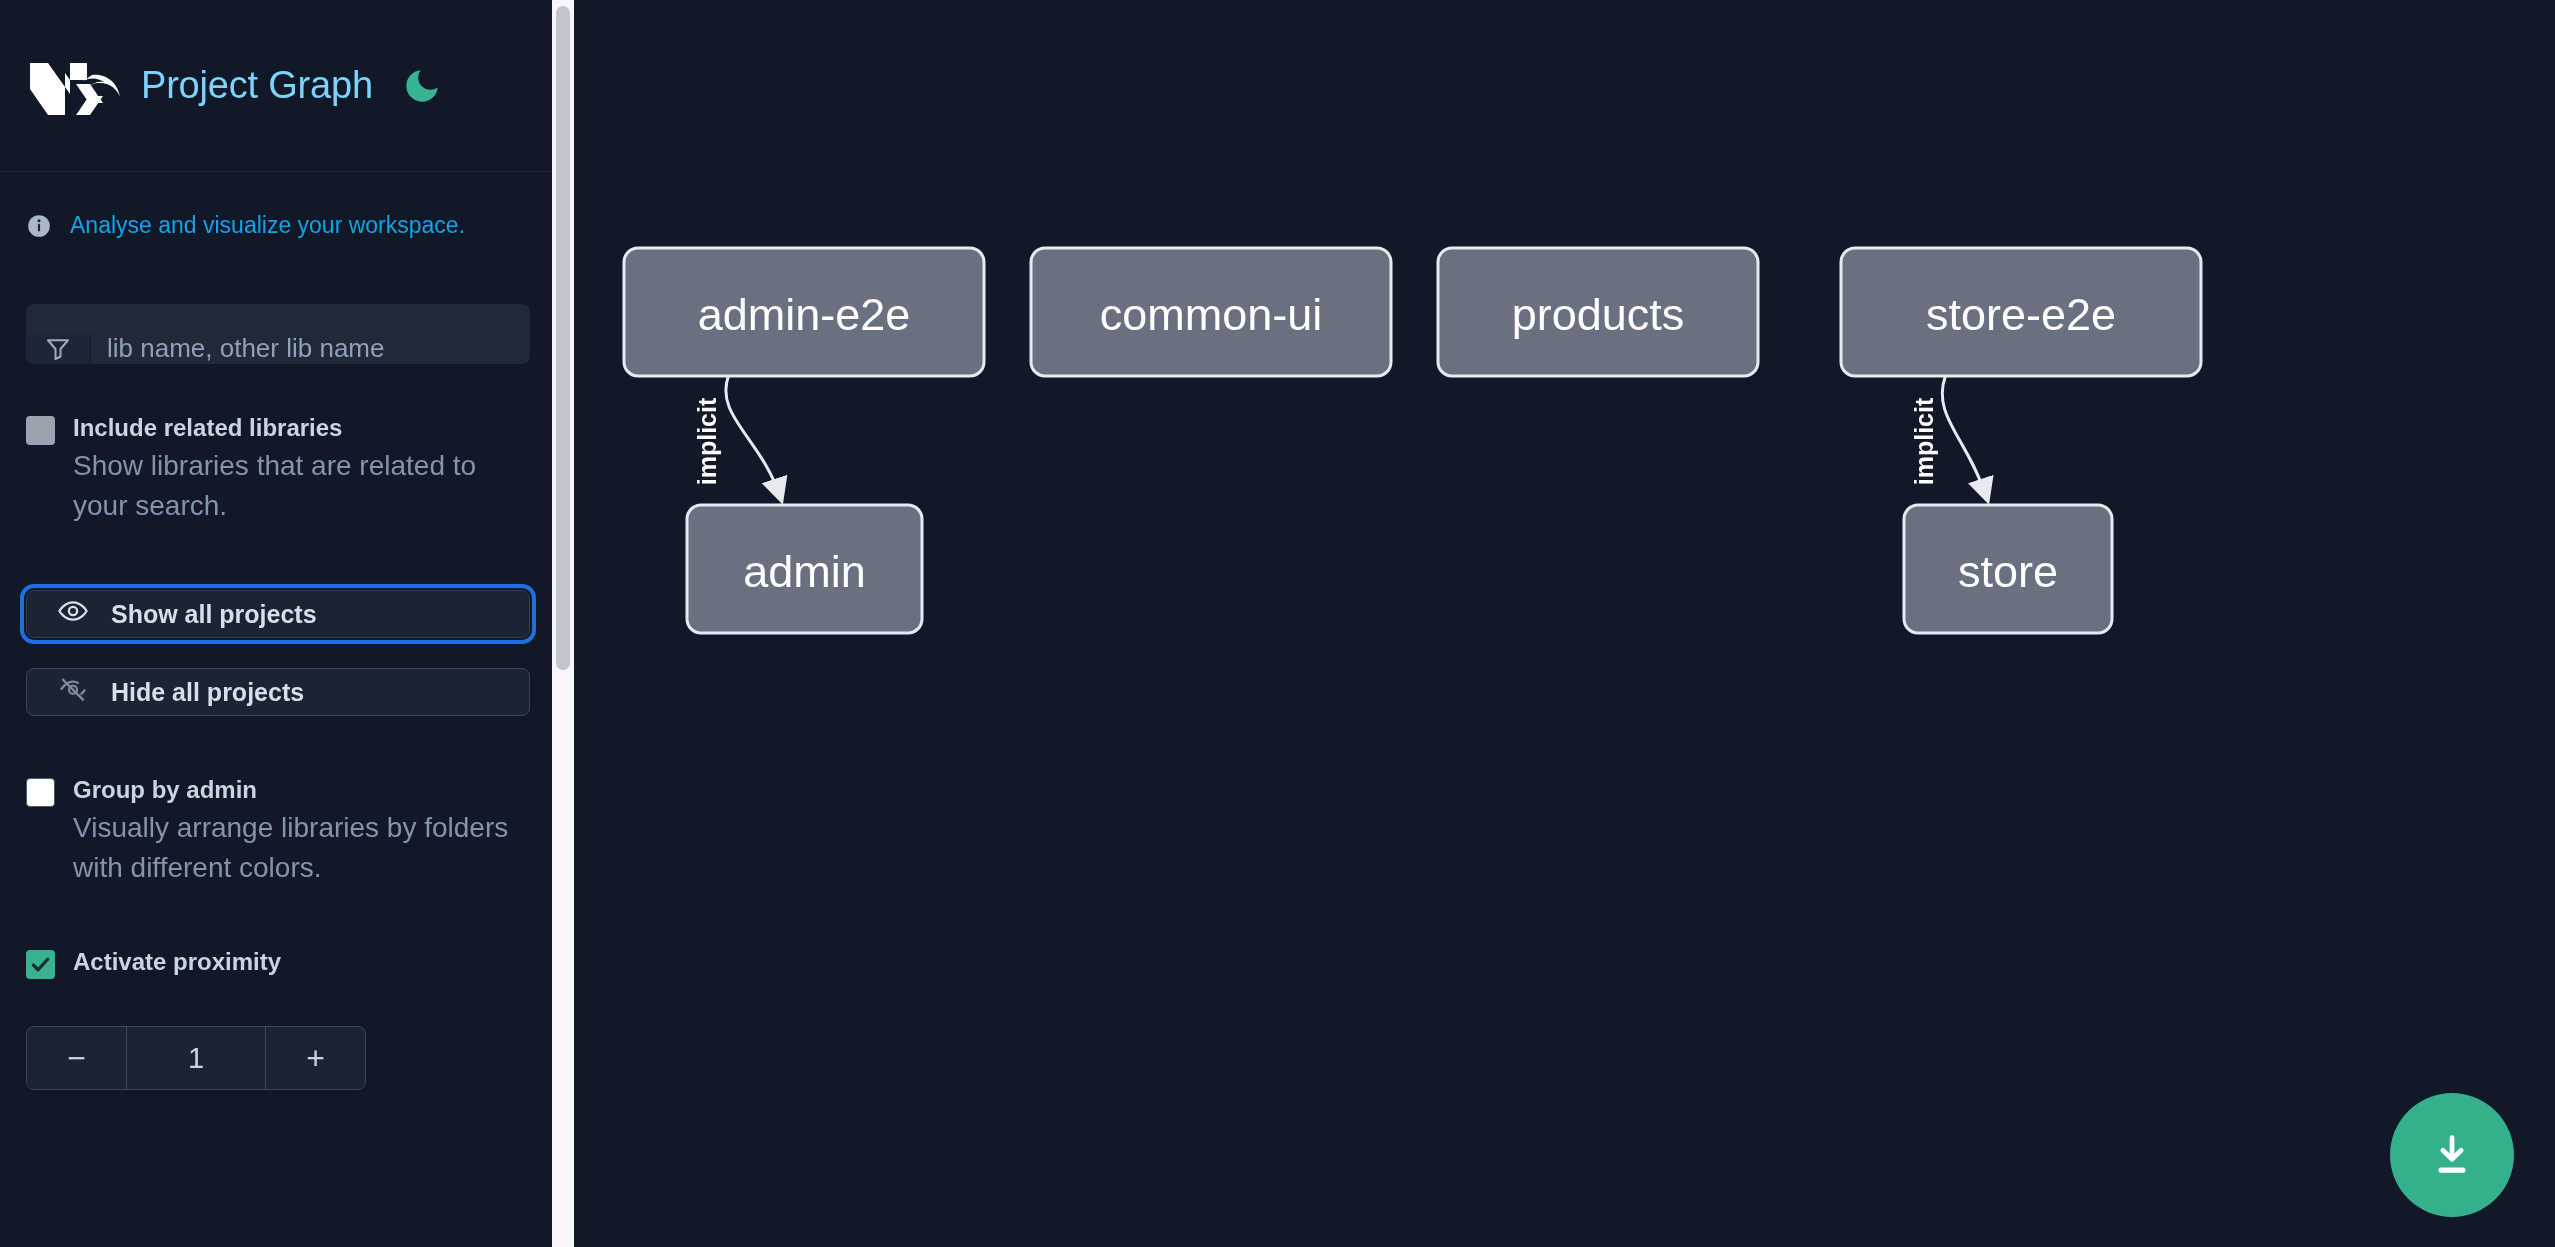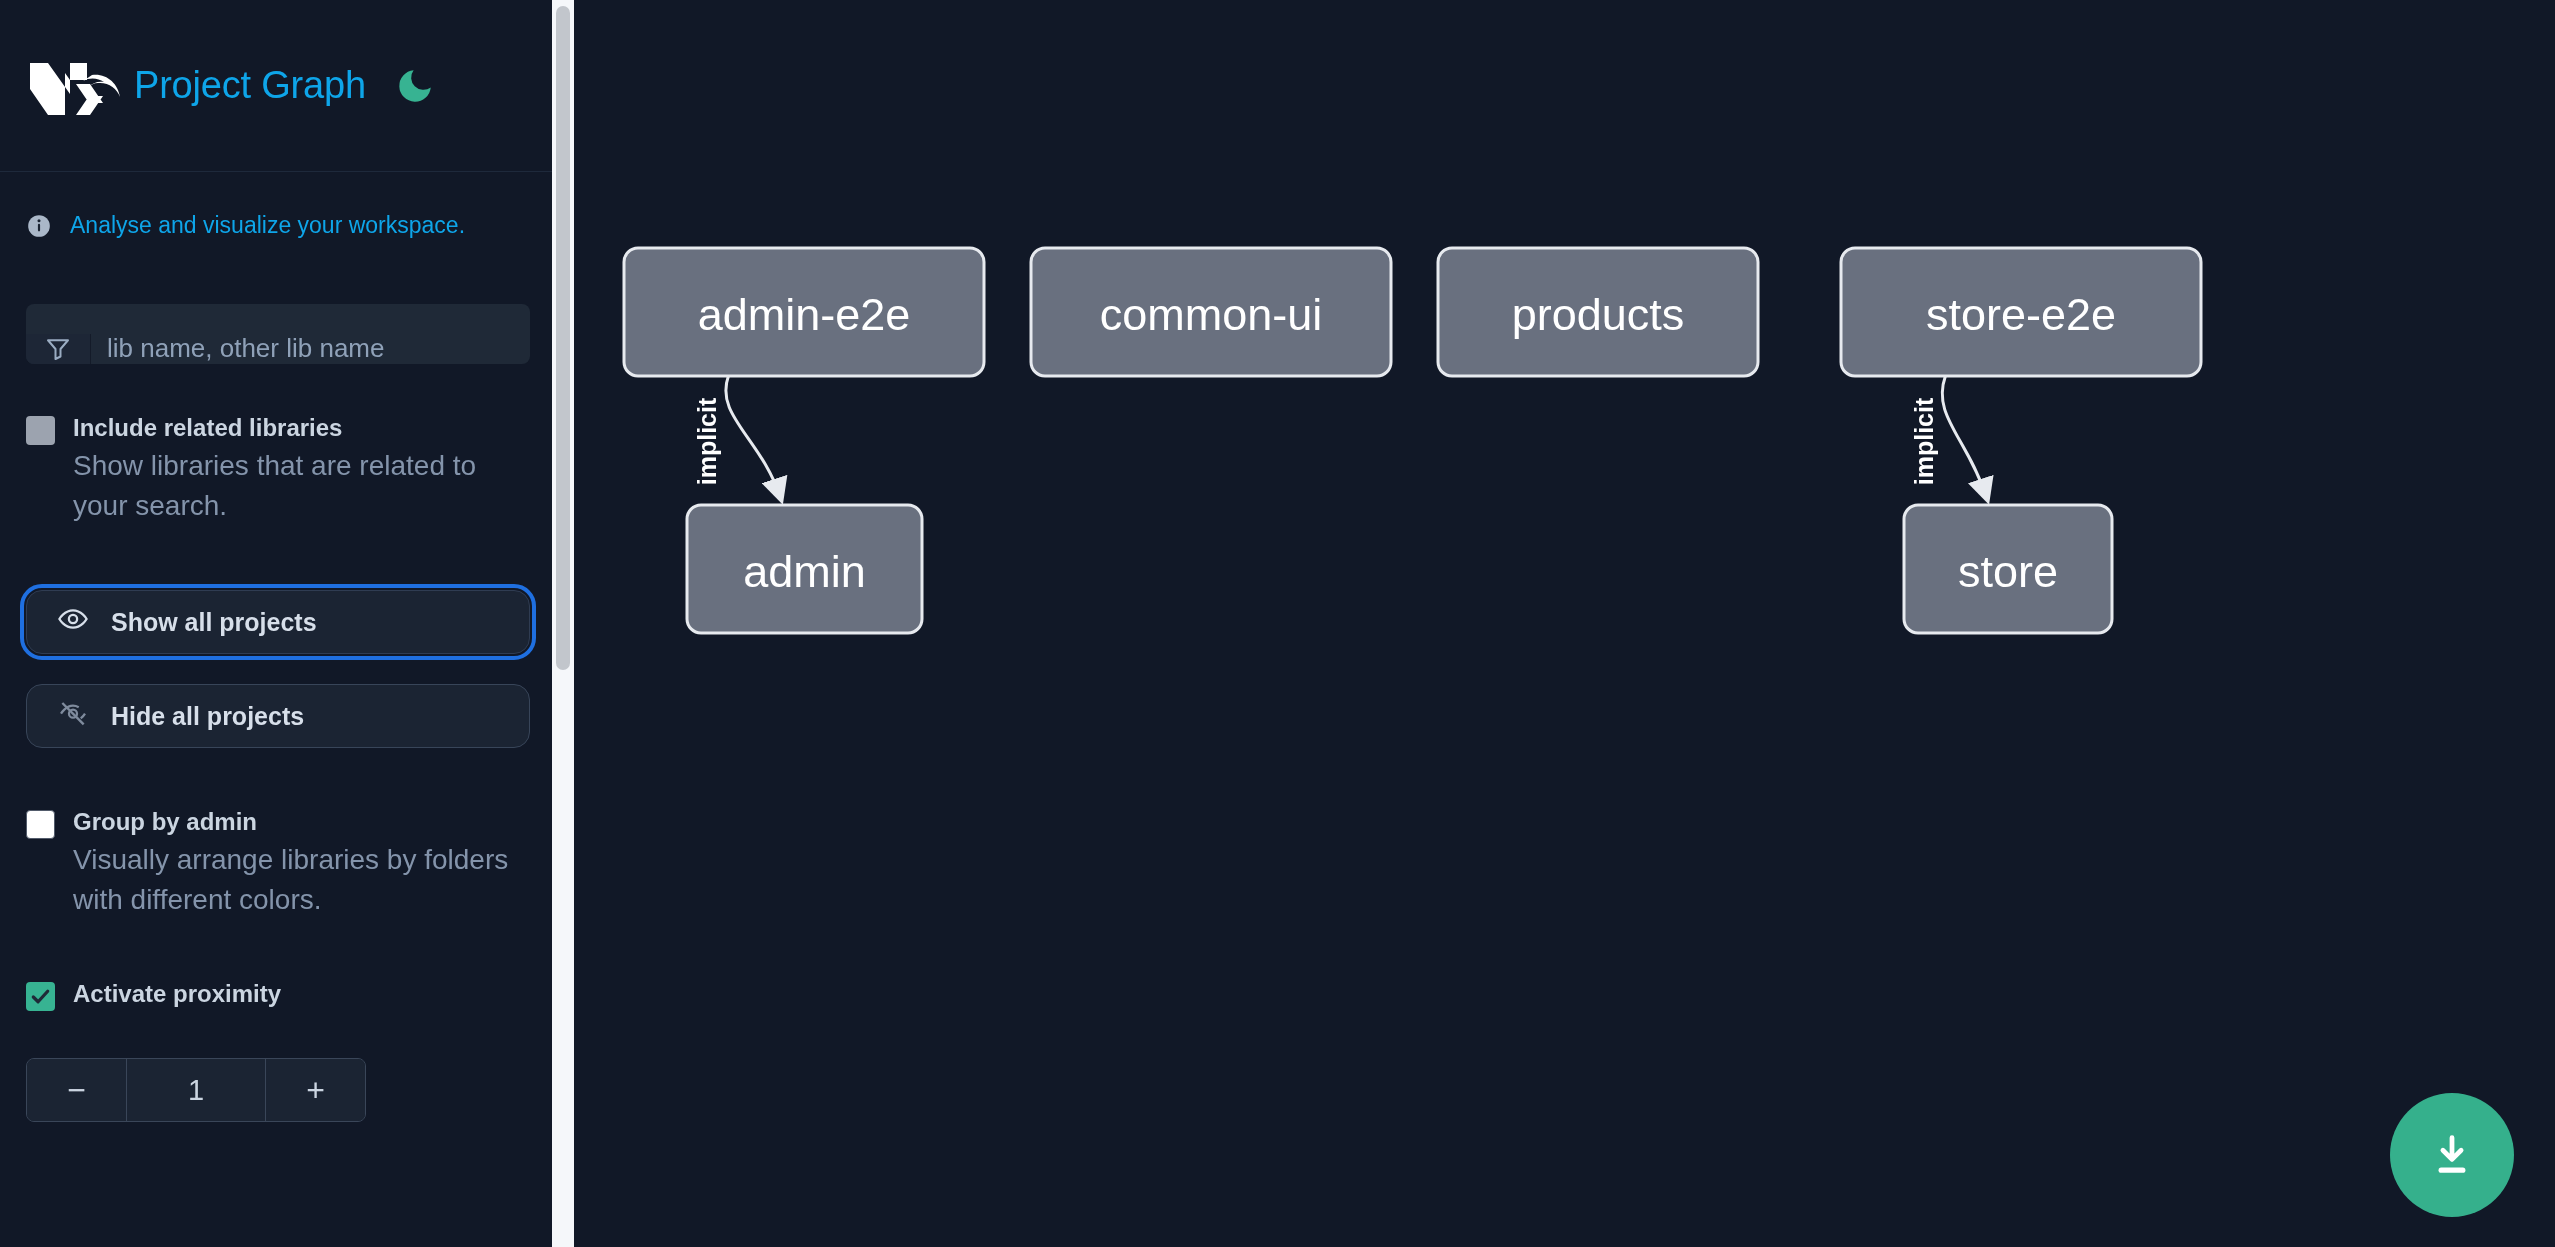--- a/index.html
+++ b/index.html
@@ -41,22 +41,22 @@
     height: 172px;
     display: flex;
     align-items: center;
     padding-left: 26px;
     border-bottom: 1px solid #1e293b;
   }
 
   #nx-logo { width: 96px; height: 58px; flex: none; }
 
   #app-title {
-    margin-left: 12px;
-    color: #0ea5e9;
+    margin-left: 19px;
+    color: #7dd3fc;
     font-size: 38px;
     font-weight: 400;
     letter-spacing: -0.2px;
     white-space: nowrap;
   }
 
   #theme-toggle {
     margin-left: 28px;
     width: 42px; height: 42px;
     display: flex; align-items: center; justify-content: center;
@@ -141,26 +141,26 @@
   .opt-desc {
     color: #8494ab;
     font-size: 28px;
     line-height: 40px;
     max-width: 440px;
   }
 
   
   .big-btn {
     margin: 0 26px;
-    height: 64px;
+    height: 48px;
     display: flex;
     align-items: center;
     gap: 22px;
     padding-left: 30px;
-    border-radius: 16px;
+    border-radius: 8px;
     background: #1b2troops;
     background: #1b2433;
     border: 1px solid #384559;
     color: #d7dfea;
     font-size: 25px;
     font-weight: bold;
     cursor: pointer;
   }
   #btn-show-all {
     margin-top: 64px;

